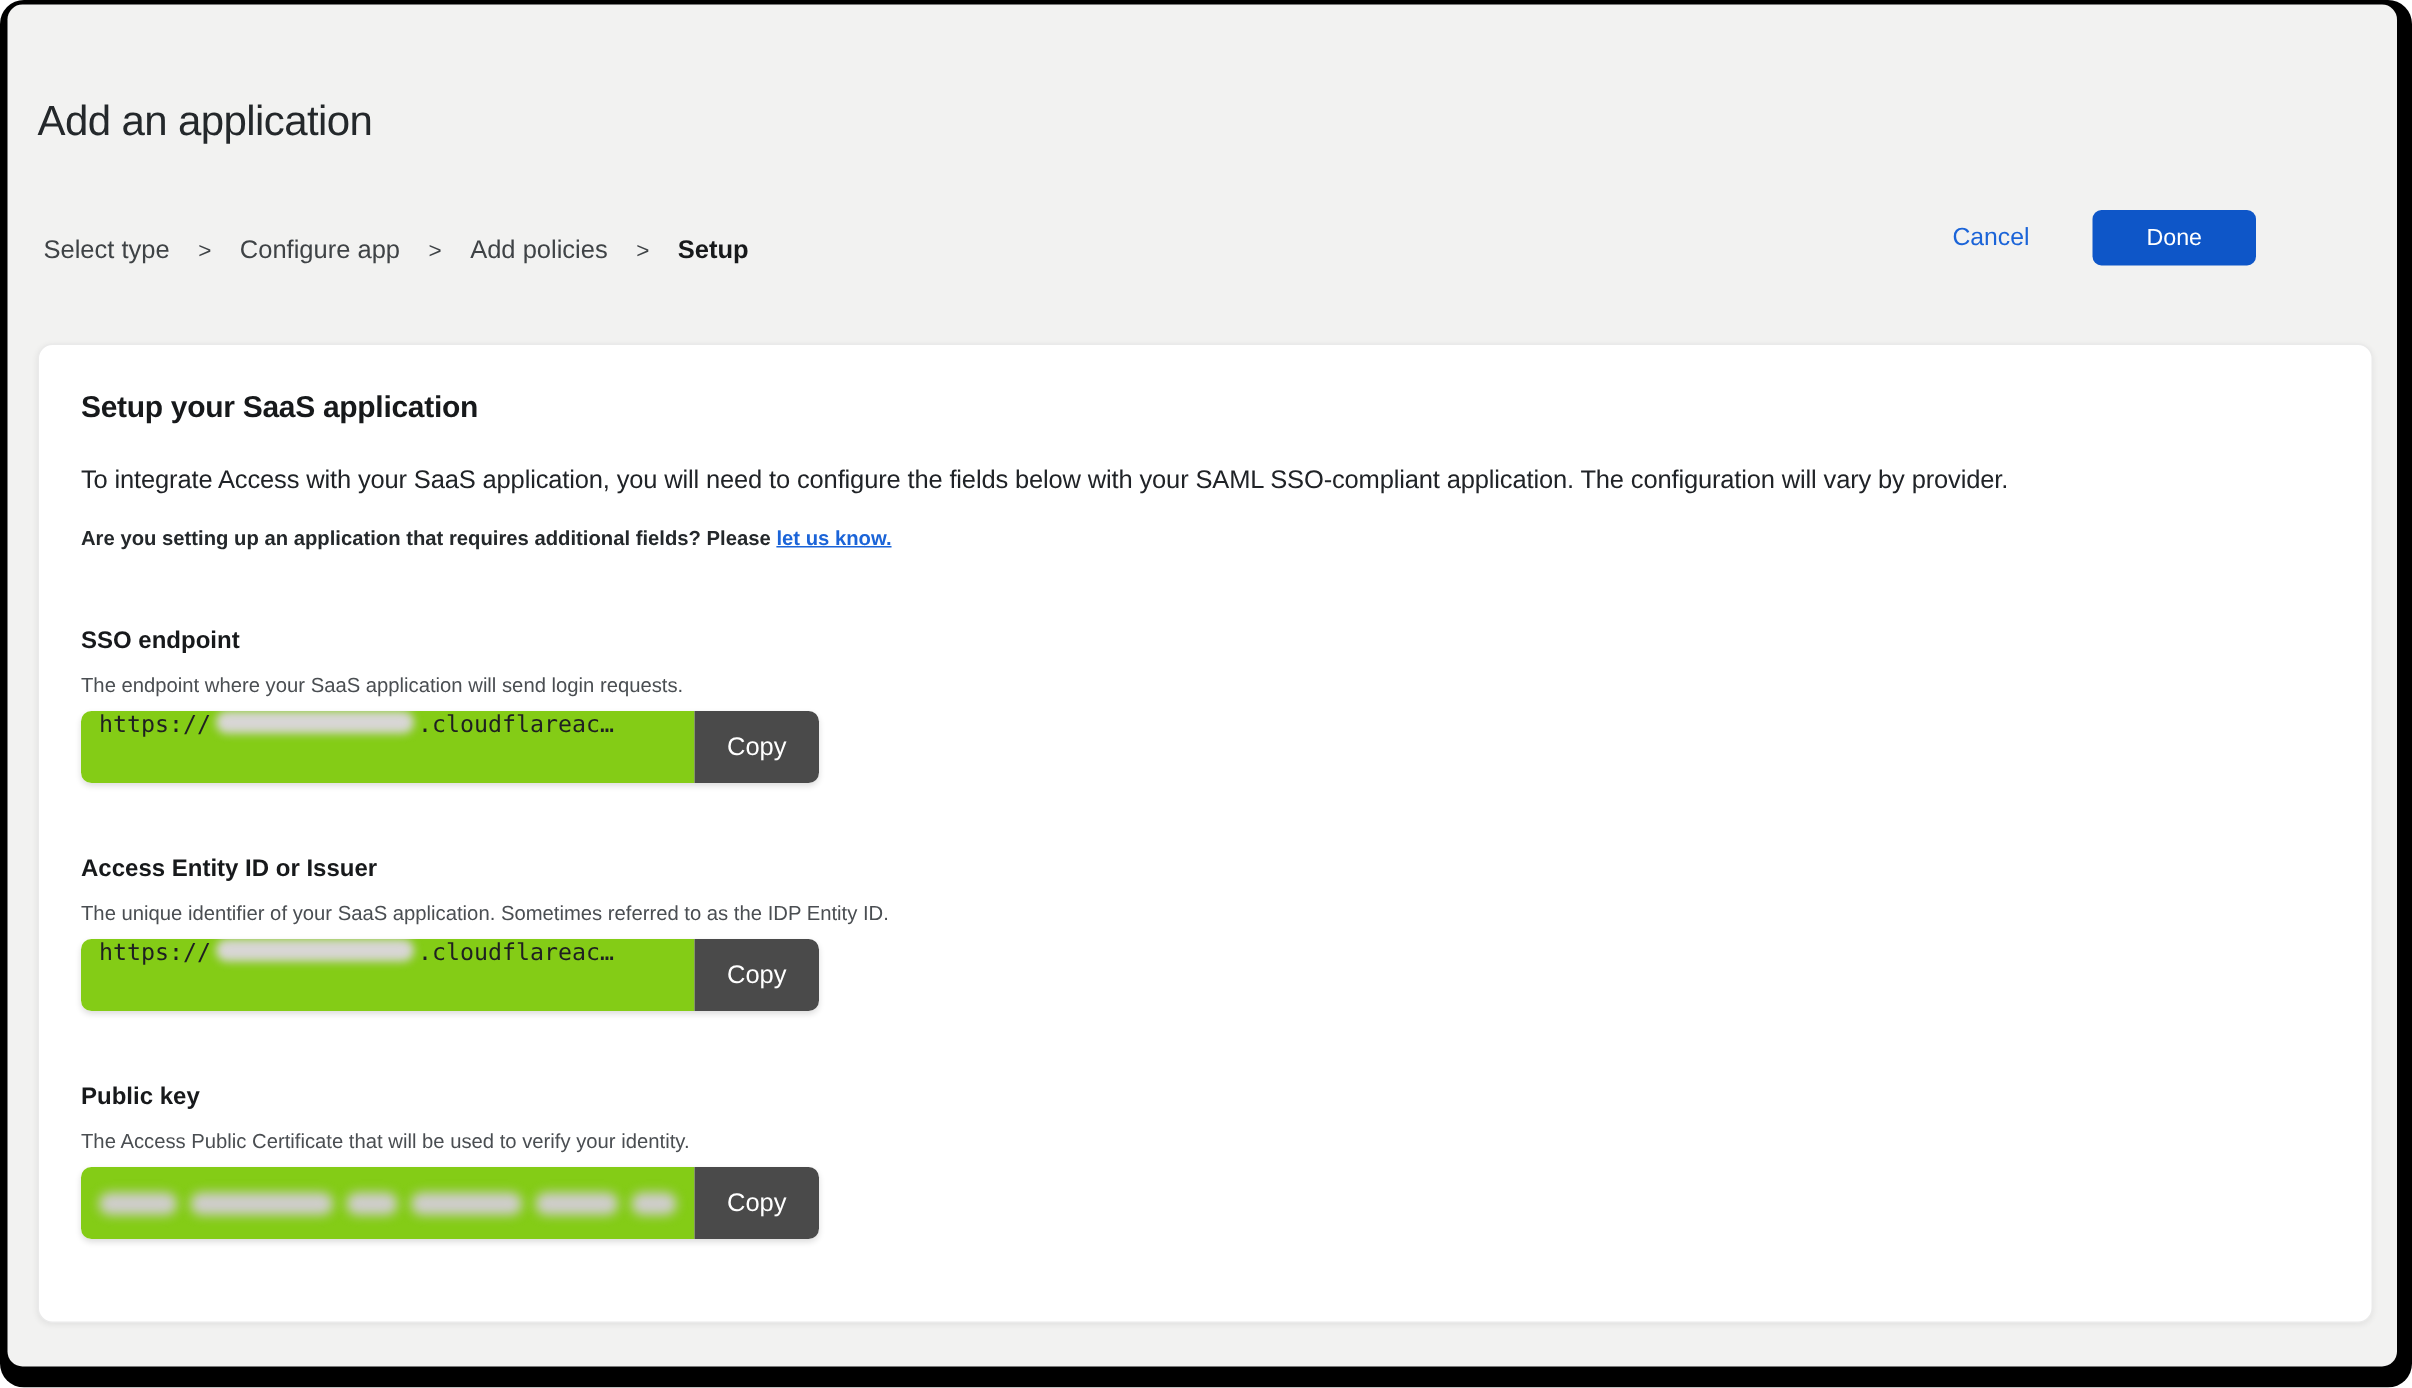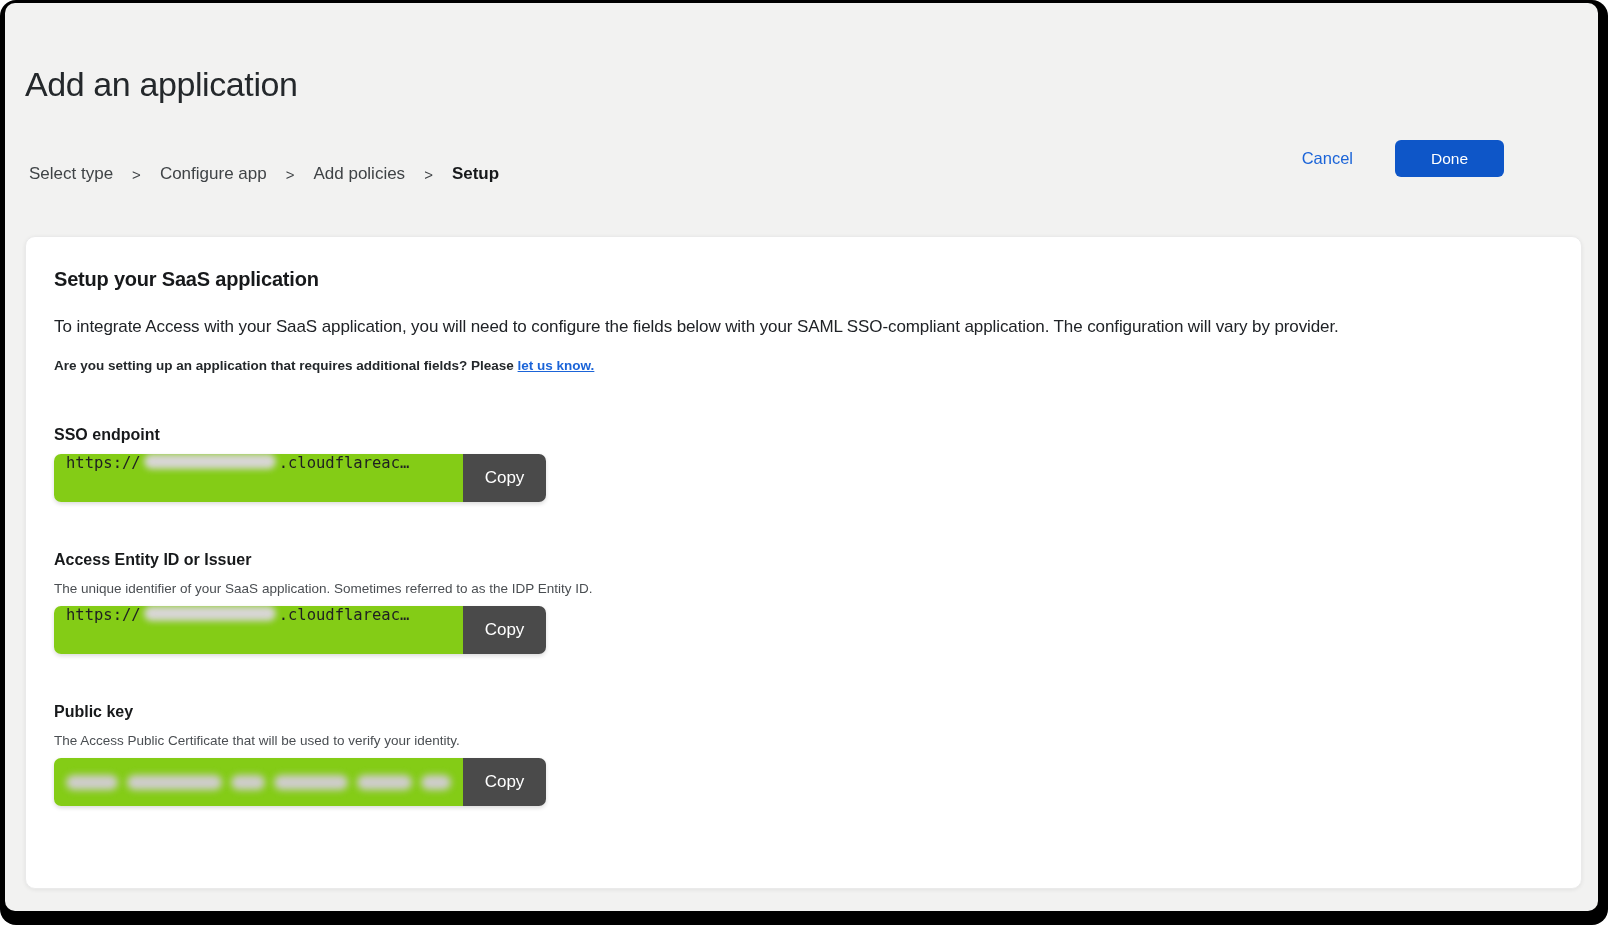--- a/index.html
+++ b/index.html
@@ -21,21 +21,21 @@
     border-radius: 10px;
     overflow: hidden;
     position: relative;
     padding: 0 16px;
   }
   
   .page-header { position: relative; }
   .page-title {
     margin-top: 62px;
     margin-left: 4px;
-    font-size: 34px;
+    font-size: 28px;
     font-weight: 400;
     letter-spacing: -0.4px;
     color: #24282b;
   }
   .header-actions {
     position: absolute;
     top: 75px; right: 78px;
     display: flex; align-items: center;
   }
   .cancel-link {
@@ -183,20 +183,21 @@
       <span class="crumb active">Setup</span>
     </nav>
 
     <section class="card">
       <h2 class="card-heading">Setup your SaaS application</h2>
       <p class="card-intro">To integrate Access with your SaaS application, you will need to configure the fields below with your SAML SSO-compliant application. The configuration will vary by provider.</p>
       <p class="card-note"><span>Are you setting up an application that requires additional fields? Please </span><a class="note-link">let us know.</a></p>
 
       <div class="field">
         <h3 class="field-label">SSO endpoint</h3>
+        <p class="field-desc">The endpoint where your SaaS application will send login requests.</p>
         <div class="value-row">
           <div class="value-box">
             <span class="mono">https://</span>
             <span class="blob blob-team"></span>
             <span class="mono">.cloudflareac…</span>
           </div>
           <button class="copy-button">Copy</button>
         </div>
       </div>
 

